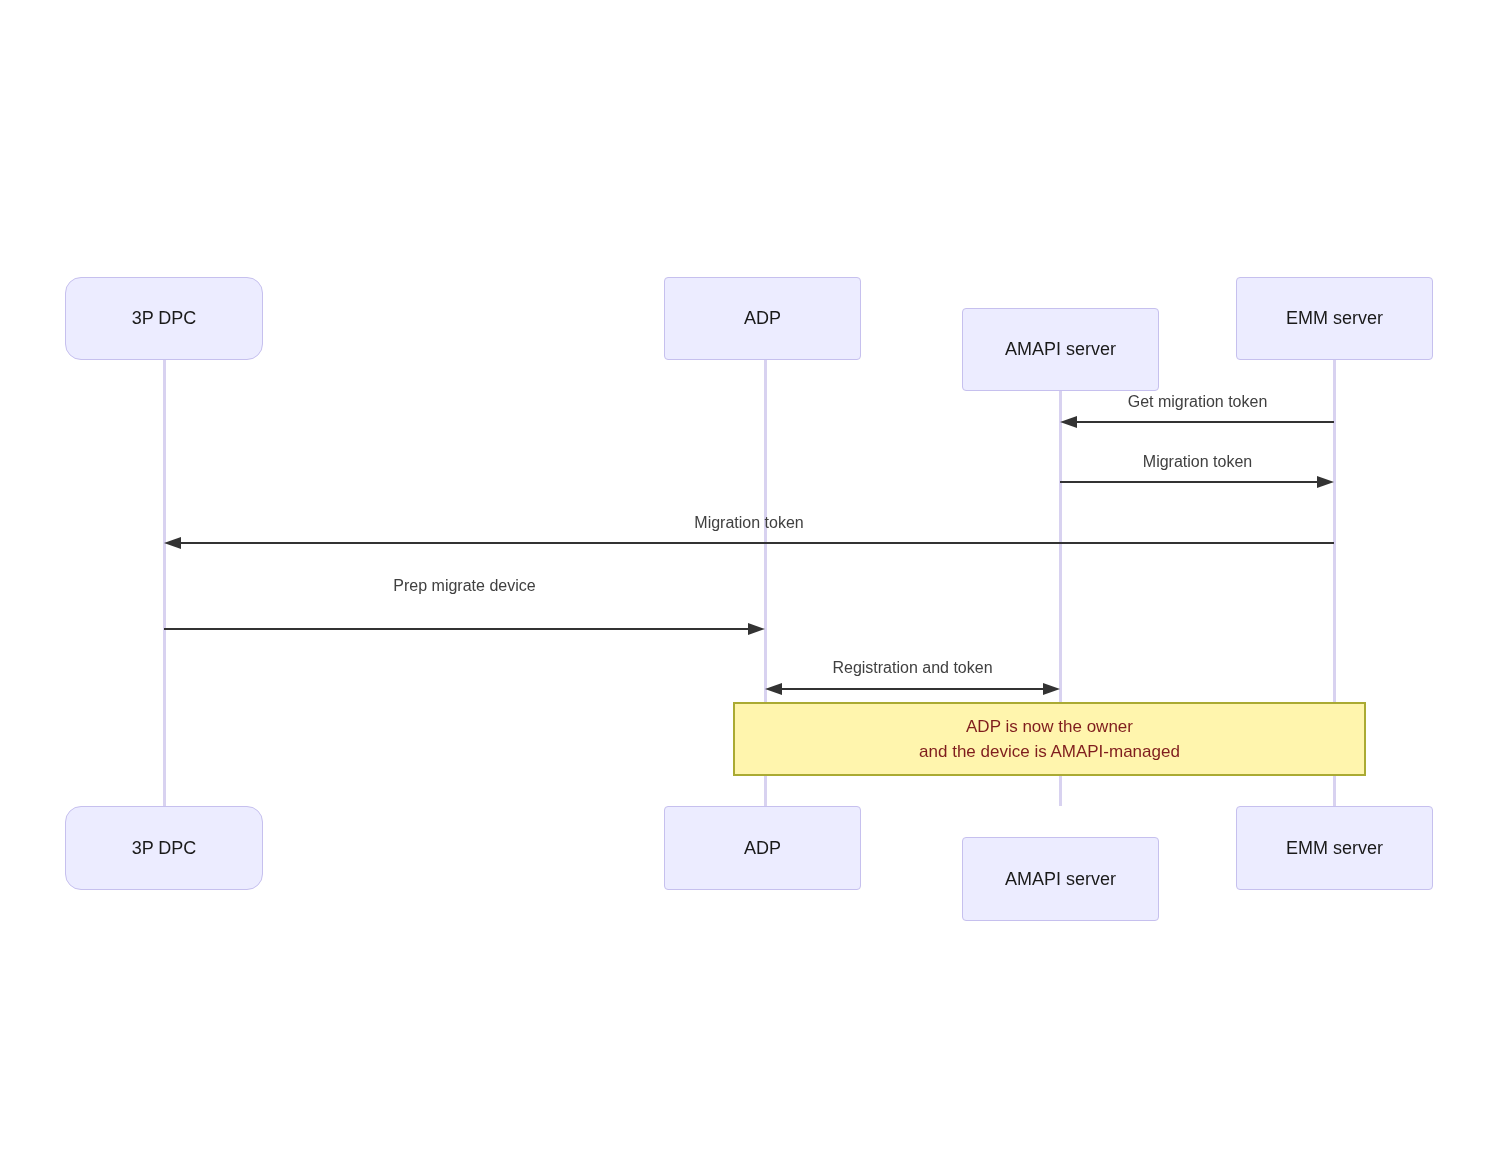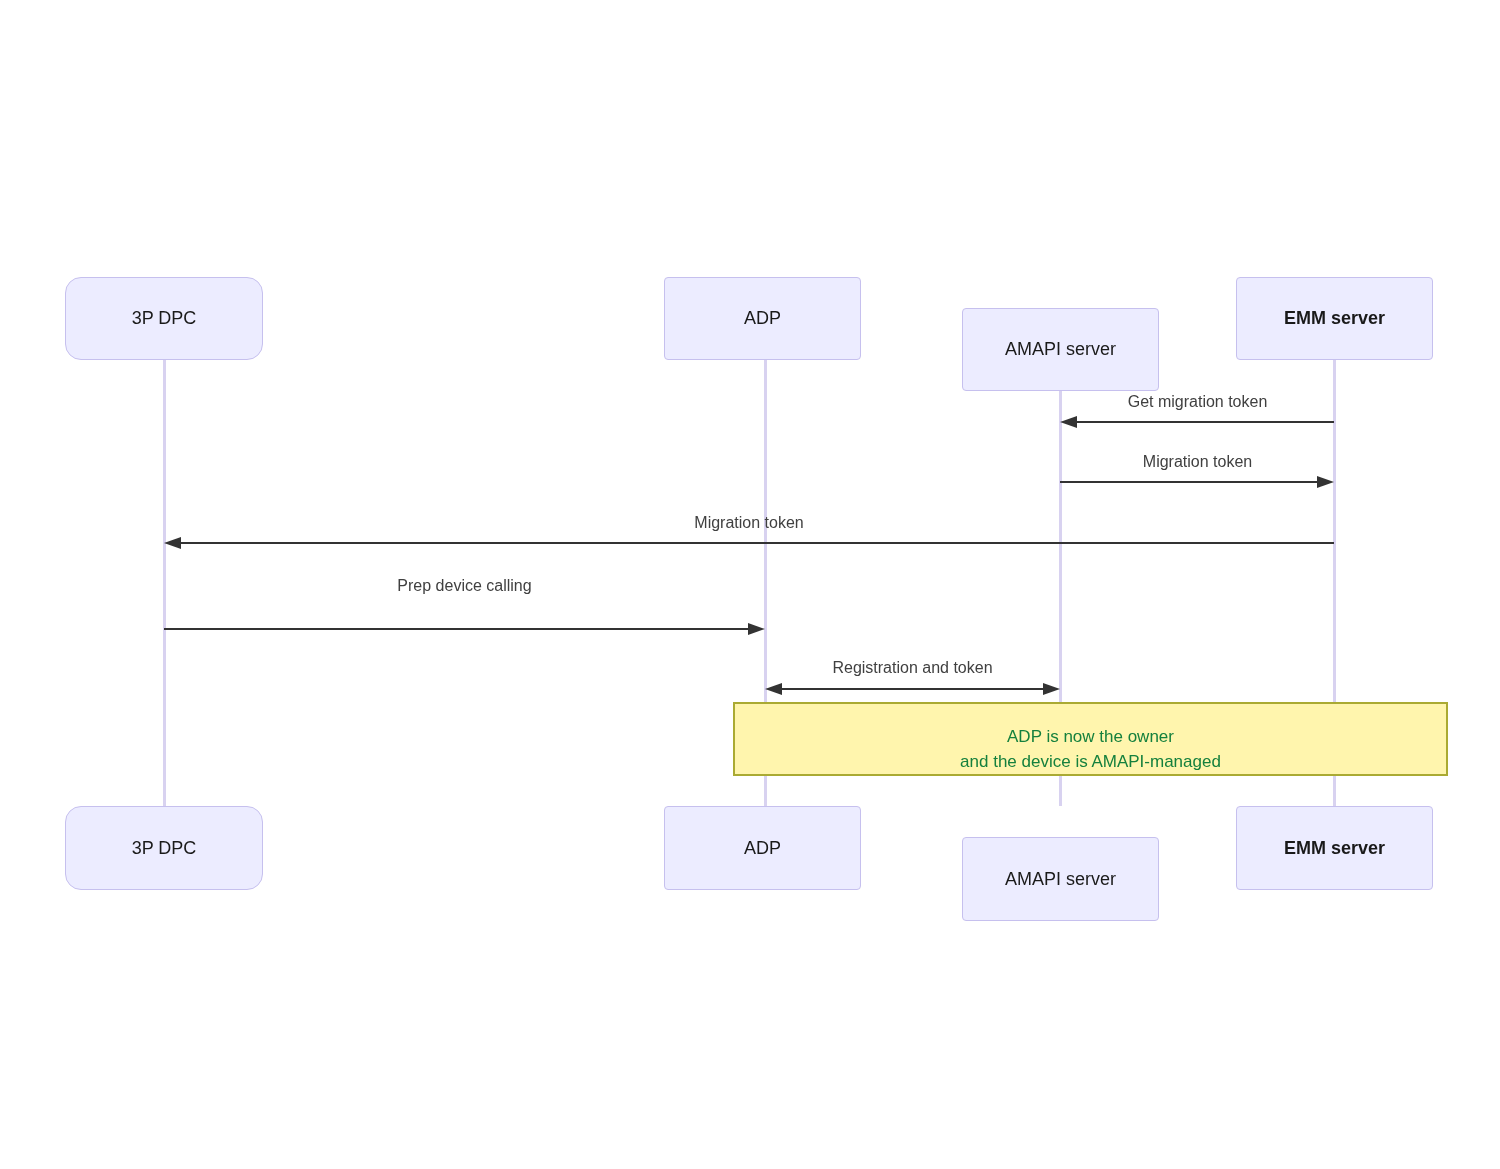--- a/index.html
+++ b/index.html
@@ -12,21 +12,21 @@
     position:absolute; height:83px; box-sizing:border-box;
     background:var(--actor-fill,#ECECFF);
     border:1.5px solid var(--actor-border,#c6c0ee);
     border-radius:4px;
     display:flex; align-items:center; justify-content:center;
     font-size:18px; color:#1a1a1a;
   }
   .a-dpc   { left:65px;   width:198px;border-radius:16px; }
   .a-adp   { left:664px;  width:197px; }
   .a-amapi { left:962px;  width:197px;margin-top:31px; }
-  .a-emm   { left:1236px; width:197px;font-weight:bold; }
+  .a-emm   { left:1236px; width:197px; }
   .a-top   { top:277px; }
   .a-bot   { top:806px; height:84px; }
   
   .lifeline {
     position:absolute; top:360px; height:446px; width:3px;
     background:var(--lifeline,#d8d2f0);
   }
   .l-dpc   { left:163px; }
   .l-adp   { left:764px; }
   .l-amapi { left:1059px; }
@@ -60,26 +60,26 @@
   .m3-label { left:164px;  top:574px; width:601px; line-height:24px; }
   .m3-line  { left:164px;  top:628px; width:587px; }
   .m3-arr   { left:748px;  top:623px; }
 
   .m4-label { left:765px;  top:658px; width:295px; }
   .m4-line  { left:768px;  top:688px; width:289px; }
   .m4-arr-l { left:765px;  top:683px; }
   .m4-arr-r { left:1043px; top:683px; }
   
   .note {
-    position:absolute; left:733px; top:702px; width:715px; height:74px;
+    position:absolute; left:733px; top:702px; width:633px; height:74px;
     box-sizing:border-box;
     background:var(--note-fill,#FFF5AD);
     border:2px solid var(--note-border,#AAAA33);
-    color:#15803d; font-size:17px; line-height:25px;
-    display:flex; flex-direction:column; align-items:center; justify-content:flex-end;
+    color:#7f1d1d; font-size:17px; line-height:25px;
+    display:flex; flex-direction:column; align-items:center; justify-content:center;
     text-align:center;
   }
   .note span { display:block; }
 </style>
 </head>
 <body>
 
 <div id="canvas">
 
   <div class="lifeline l-dpc"></div>
@@ -98,21 +98,21 @@
 
   <div class="mlabel m1-label">Migration token</div>
   <div class="mline m1-line"></div>
   <div class="arr arr-right m1-arr"></div>
 
   <div class="mlabel m2-label">Migration token</div>
   <div class="mline m2-line"></div>
   <div class="arr arr-left m2-arr"></div>
 
   <div class="mlabel m3-label">
-    <span>Prep device calling</span>
+    <span>Prep migrate device</span>
   </div>
   <div class="mline m3-line"></div>
   <div class="arr arr-right m3-arr"></div>
 
   <div class="mlabel m4-label">Registration and token</div>
   <div class="mline m4-line"></div>
   <div class="arr arr-left m4-arr-l"></div>
   <div class="arr arr-right m4-arr-r"></div>
 
   <div class="note">

